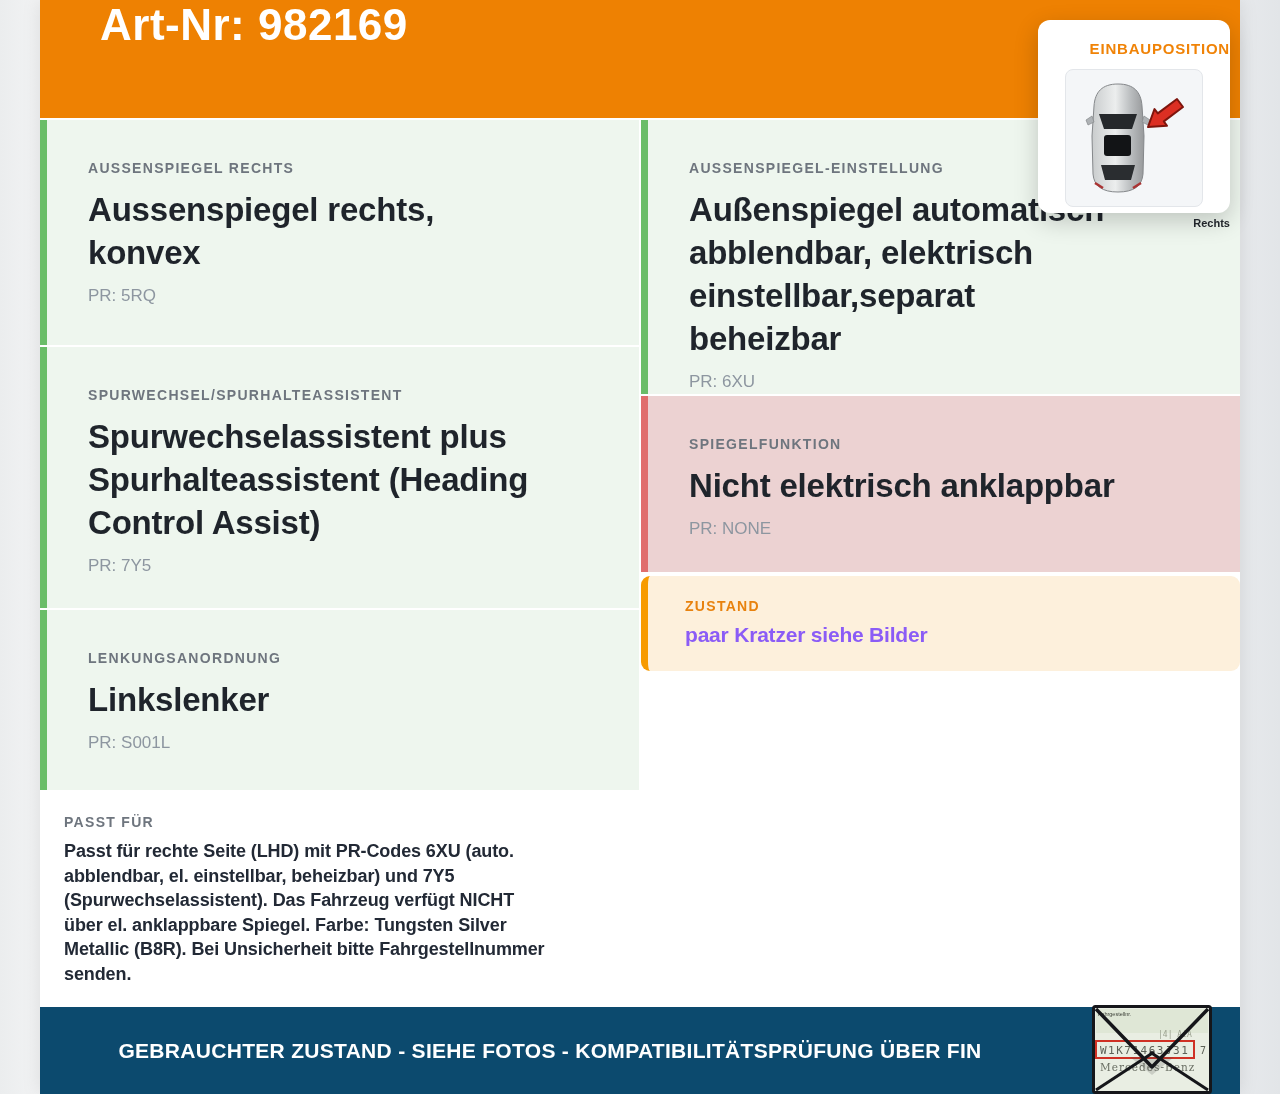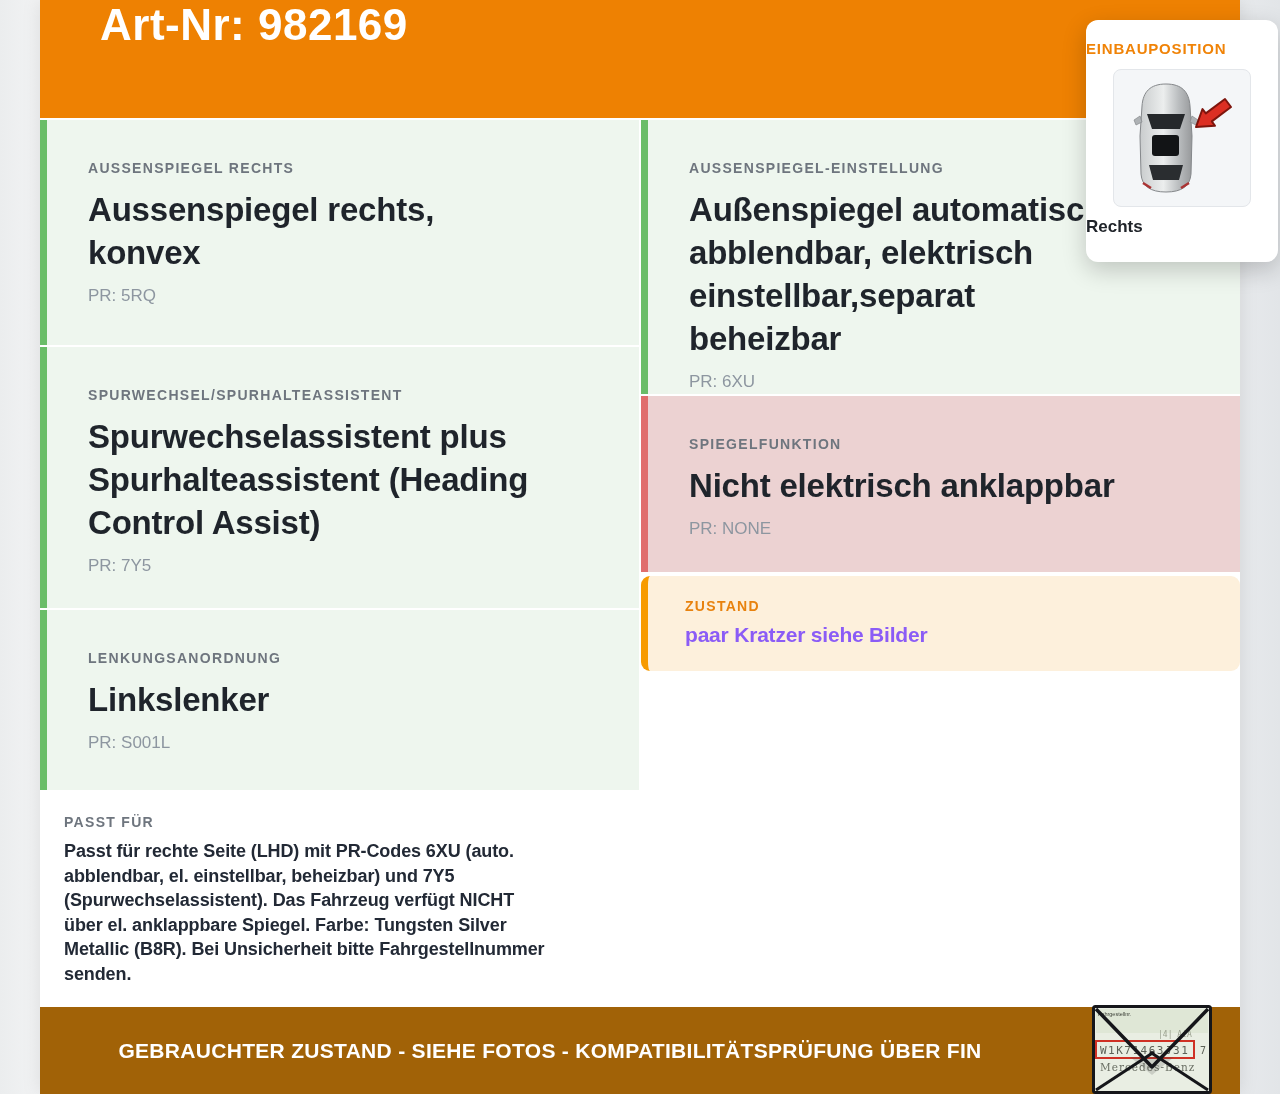--- a/index.html
+++ b/index.html
@@ -40,34 +40,34 @@
   .h-r1{height:274px;margin-bottom:2px} .h-r2{height:176px;margin-bottom:4px}
   .h-r3{height:95px}
   .filler { flex:1; background:#ffffff; }
 
   .card--passt { border-left:none; background:#ffffff; padding:21px 14px 0 24px; }
   .passt-text { font-size:18px; line-height:24.5px; font-weight:bold; color:#222935;
                 margin-top:9px; white-space:pre-line; letter-spacing:-.1px; }
   .card--zustand { padding:22px 36px 0 37px; }
 
   
-  .footer-bar { height:87px; margin-top:2px; background:#a16207; display:flex;
+  .footer-bar { height:87px; margin-top:2px; background:#0c4a6e; display:flex;
                 align-items:center; justify-content:center; padding-right:180px; }
   .footer-text { color:#ffffff; font-weight:bold; font-size:21px; letter-spacing:.3px;
                  text-transform:uppercase; white-space:nowrap; }
 
   
-  .einbau-card { position:absolute; left:1086px; top:20px; width:192px; height:242px;
-                 background:#ffffff; border-radius:12px; z-index:10; text-align:left;
+  .einbau-card { position:absolute; left:1038px; top:20px; width:192px; height:193px;
+                 background:#ffffff; border-radius:12px; z-index:10; text-align:right;
                  padding-top:20px; box-shadow:0 8px 24px rgba(0,0,0,.20); }
   .einbau-title { font-size:15px; font-weight:bold; color:#f08307; letter-spacing:.8px; }
   .einbau-imgbox { width:138px; height:138px; margin:12px auto 0; background:#f4f6f8;
                    border:1px solid #e3e6ea; border-radius:8px; display:flex;
                    align-items:center; justify-content:center; }
-  .einbau-pos { font-size:17px; font-weight:bold; color:#20242a; margin-top:10px; }
+  .einbau-pos { font-size:11px; font-weight:bold; color:#20242a; margin-top:10px; }
 
   
   .fin-image { position:absolute; left:1092px; top:1005px; width:120px; height:89px; z-index:10; }
 </style>
 </head>
 <body>
 
 <div class="page">
   <div class="content">
 

